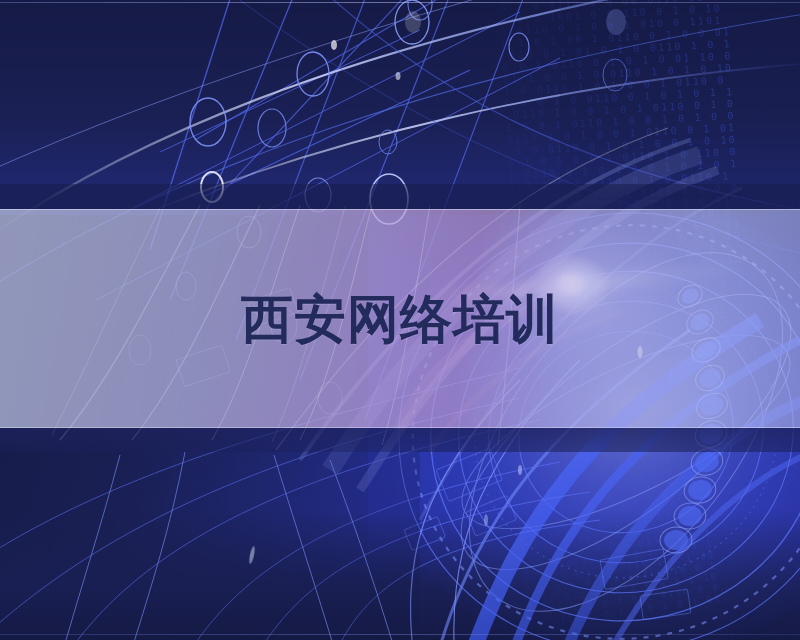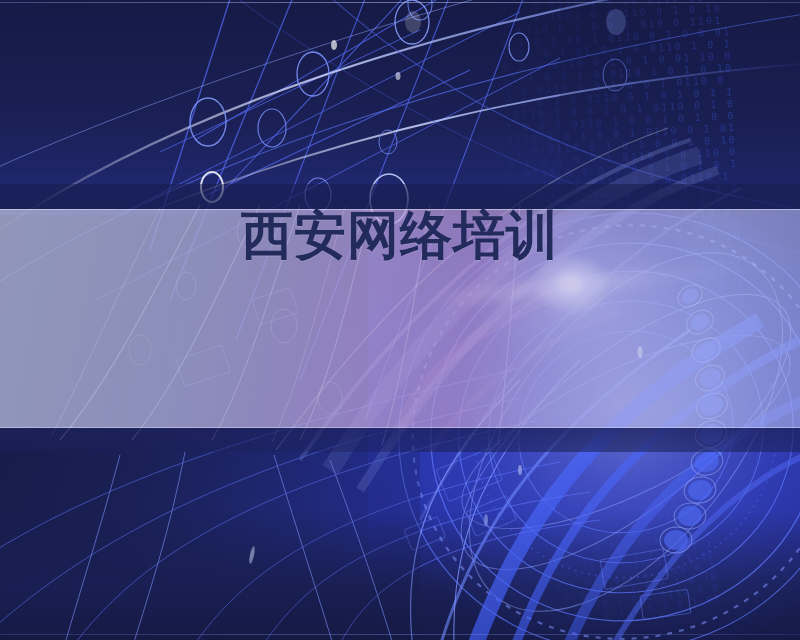--- a/index.html
+++ b/index.html
@@ -79,21 +79,21 @@
   .band-dark-bot{position:absolute;left:0;top:428px;width:100%;height:24px;
     background:linear-gradient(180deg,rgba(30,34,92,.78) 0%,rgba(26,31,84,.55) 100%);}
 
   .top-hairline{position:absolute;left:0;top:2px;width:100%;height:1px;
     background:linear-gradient(90deg,rgba(150,162,230,.35),rgba(180,190,245,.55),rgba(150,162,230,.30));}
   .bot-hairline{position:absolute;left:0;bottom:5px;width:100%;height:1px;
     background:linear-gradient(90deg,rgba(90,104,200,.30),rgba(120,134,225,.42),rgba(90,104,200,.25));}
 
   
   .title-wrap{position:absolute;left:0;top:209px;width:100%;height:219px;
-    display:flex;align-items:flex-start;justify-content:center;}
+    display:flex;align-items:center;justify-content:center;}
   .title{
     font-size:52px;font-weight:bold;color:#232a5c;
     letter-spacing:1px;line-height:1;
     font-family:"DejaVu Sans","Liberation Sans",sans-serif;
     text-shadow:0 1px 0 rgba(255,255,255,.12);
     white-space:nowrap;
   }
 </style>
 </head>
 <body>

